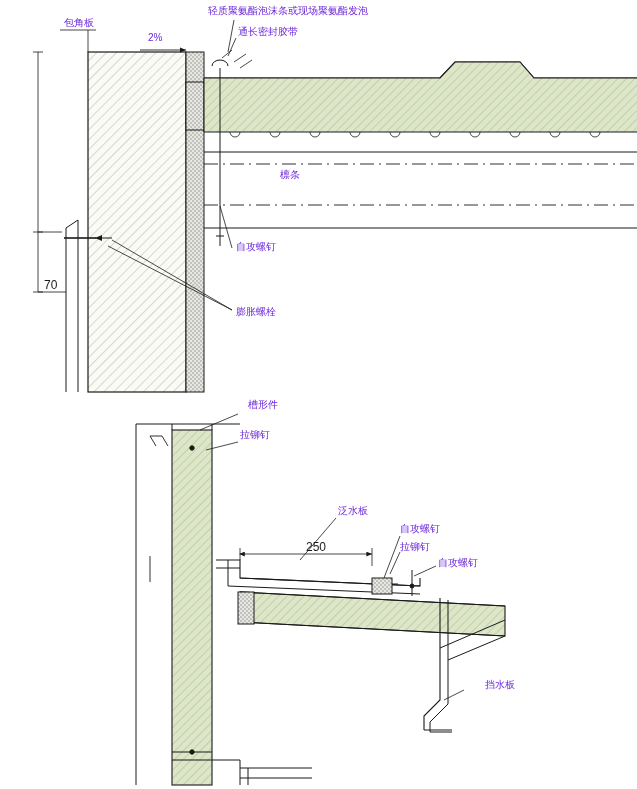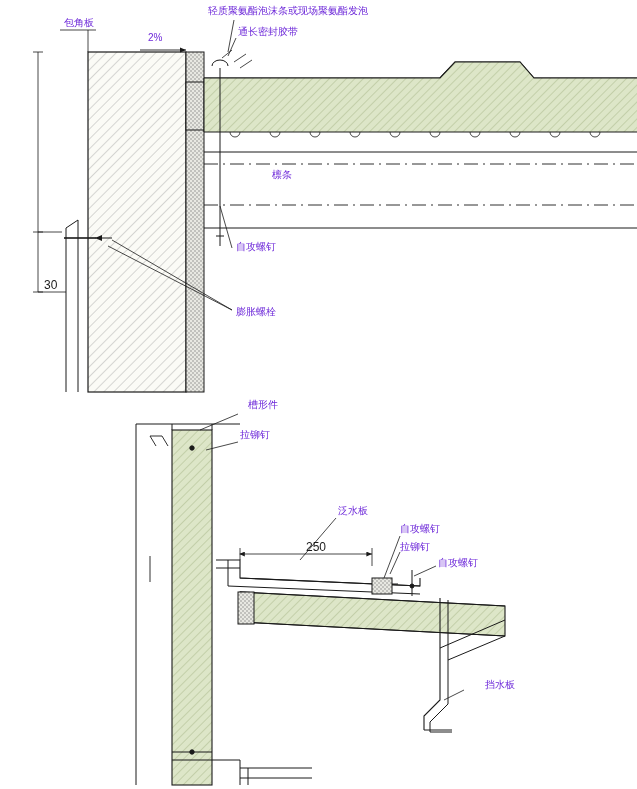--- a/index.html
+++ b/index.html
@@ -191,24 +191,24 @@
       <path d="M400 552 L390 574" stroke="#1a1a1a" stroke-width="0.8"></path>
       <path d="M436 566 L414 576" stroke="#1a1a1a" stroke-width="0.8"></path>
       <path d="M464 690 L444 700" stroke="#1a1a1a" stroke-width="0.8"></path>
     </g>
   </svg>
 
   <div class="label" style="left:64px; top:16px;">包角板</div>
   <div class="label" style="left:148px; top:31px;">2%</div>
   <div class="label" style="left:208px; top:4px;">轻质聚氨酯泡沫条或现场聚氨酯发泡</div>
   <div class="label" style="left:238px; top:25px;">通长密封胶带</div>
-  <div class="label" style="left:272px; top:168px;font-family:Liberation Serif, serif;">檩条</div>
+  <div class="label" style="left:280px; top:168px;font-family:Liberation Serif, serif;">檩条</div>
   <div class="label" style="left:236px; top:240px;">自攻螺钉</div>
   <div class="label" style="left:236px; top:305px;">膨胀螺栓</div>
-  <div class="dim-label" style="left:44px; top:278px;">30</div>
+  <div class="dim-label" style="left:44px; top:278px;">70</div>
 
   <div class="label" style="left:240px; top:398px;margin-left:8px;">槽形件</div>
   <div class="label" style="left:240px; top:428px;">拉铆钉</div>
   <div class="label" style="left:338px; top:504px;">泛水板</div>
   <div class="label" style="left:400px; top:522px;">自攻螺钉</div>
   <div class="label" style="left:400px; top:540px;">拉铆钉</div>
   <div class="label" style="left:438px; top:556px;">自攻螺钉</div>
   <div class="dim-label" style="left:306px; top:540px;">250</div>
   <div class="label" style="left:466px; top:678px;margin-left:19px;">挡水板</div>
 

